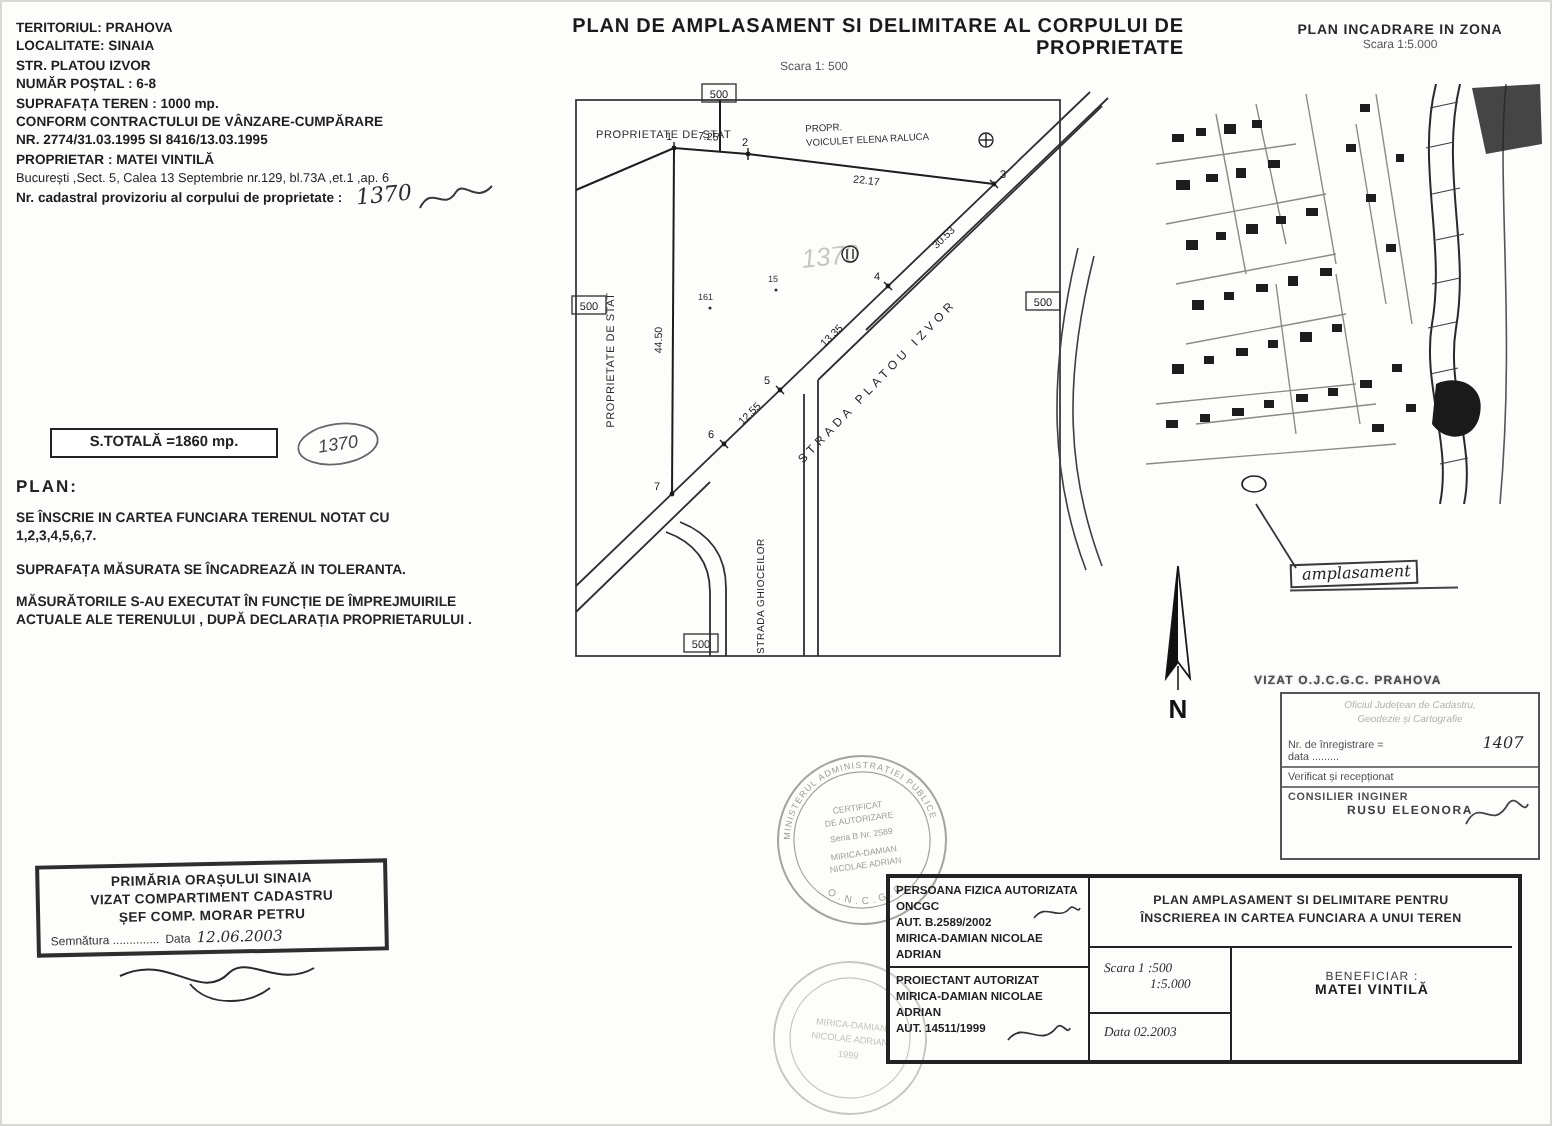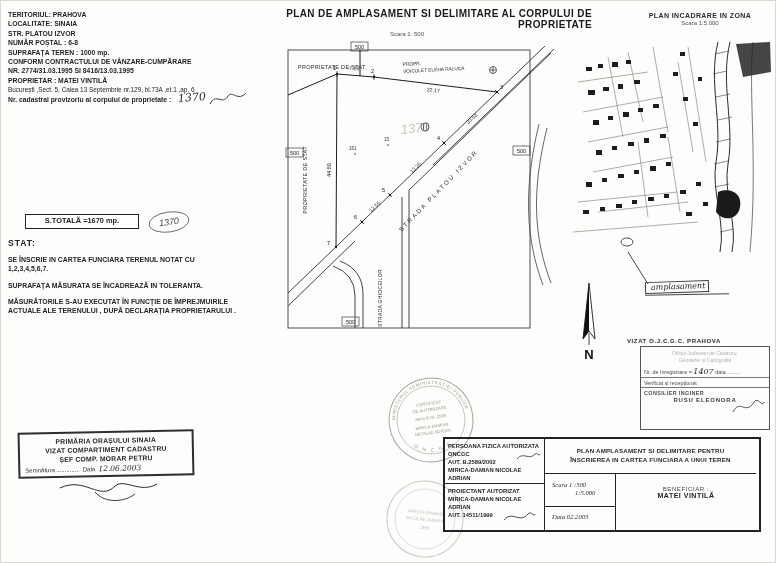--- a/index.html
+++ b/index.html
@@ -271,45 +271,45 @@
     <line x1="12" y1="52" x2="12" y2="64" stroke="#1b1b1b" stroke-width="0.8"></line>
     <text x="12" y="78" text-anchor="middle" font-size="13" font-weight="bold" fill="#111">N</text>
   </svg>
 
   <div class="abs vz-title nw" style="left:627px;top:338px;">VIZAT  O.J.C.G.C.  PRAHOVA</div>
   <div class="abs vz-box" style="left:640px;top:346px;width:128px;height:82px;">
     <div class="vz-faint" style="padding-top:3px;">Oficiul Județean de Cadastru,</div>
     <div class="vz-faint">Geodezie și Cartografie</div>
     <div class="vz-row" style="padding-top:4px;">
       <span>Nr. de înregistrare =</span>
-      <span class="hand" style="font-size:8px;">1407</span>
+      <span class="hand" style="font-size:8px;margin-left:48px;">1407</span>
       <span>data .........</span>
     </div>
     <div class="vz-div vz-row">
       <span>Verificat și recepționat</span>
     </div>
     <div class="vz-div vz-row" style="font-weight:700;letter-spacing:.4px;">
       <span>CONSILIER INGINER</span>
     </div>
     <div class="vz-name">RUSU ELEONORA</div>
   </div>
   <svg class="abs" style="left:730px;top:394px;" width="36" height="26">
     <path d="M3,18 C10,4 16,22 24,8 C28,2 32,14 34,8" stroke="#444" stroke-width="0.9" fill="none"></path>
   </svg>
 
   <div class="abs totala-box" style="left:25px;top:214px;width:112px;height:13px;">
-    <span>S.TOTALĂ =1670 mp.</span>
+    <span>S.TOTALĂ =1860 mp.</span>
   </div>
   <svg class="abs" style="left:146px;top:208px;" width="46" height="28">
     <ellipse cx="23" cy="14" rx="20" ry="10" stroke="#666" stroke-width="0.9" fill="none" transform="rotate(-8 23 14)"></ellipse>
     <text x="23" y="17" text-anchor="middle" font-size="9" fill="#444" transform="rotate(-8 23 14)" font-family="DejaVu Serif,serif" font-style="italic">1370</text>
   </svg>
 
   <div class="abs" style="left:8px;top:238px;">
-    <div class="nota-h">STAT:</div>
+    <div class="nota-h">PLAN:</div>
     <div class="nota-p">SE ÎNSCRIE IN CARTEA FUNCIARA  TERENUL NOTAT CU 1,2,3,4,5,6,7.</div>
     <div class="nota-p">SUPRAFAȚA MĂSURATA  SE ÎNCADREAZĂ IN TOLERANTA.</div>
     <div class="nota-p">MĂSURĂTORILE S-AU EXECUTAT ÎN FUNCȚIE DE ÎMPREJMUIRILE ACTUALE ALE TERENULUI , DUPĂ DECLARAȚIA PROPRIETARULUI .</div>
   </div>
 
   <div class="abs prim-box" style="left:18px;top:431px;width:168px;">
     <div class="prim-line">PRIMĂRIA ORAȘULUI SINAIA</div>
     <div class="prim-line">VIZAT COMPARTIMENT CADASTRU</div>
     <div class="prim-line">ȘEF COMP. MORAR PETRU</div>
     <div class="prim-sig-row">

